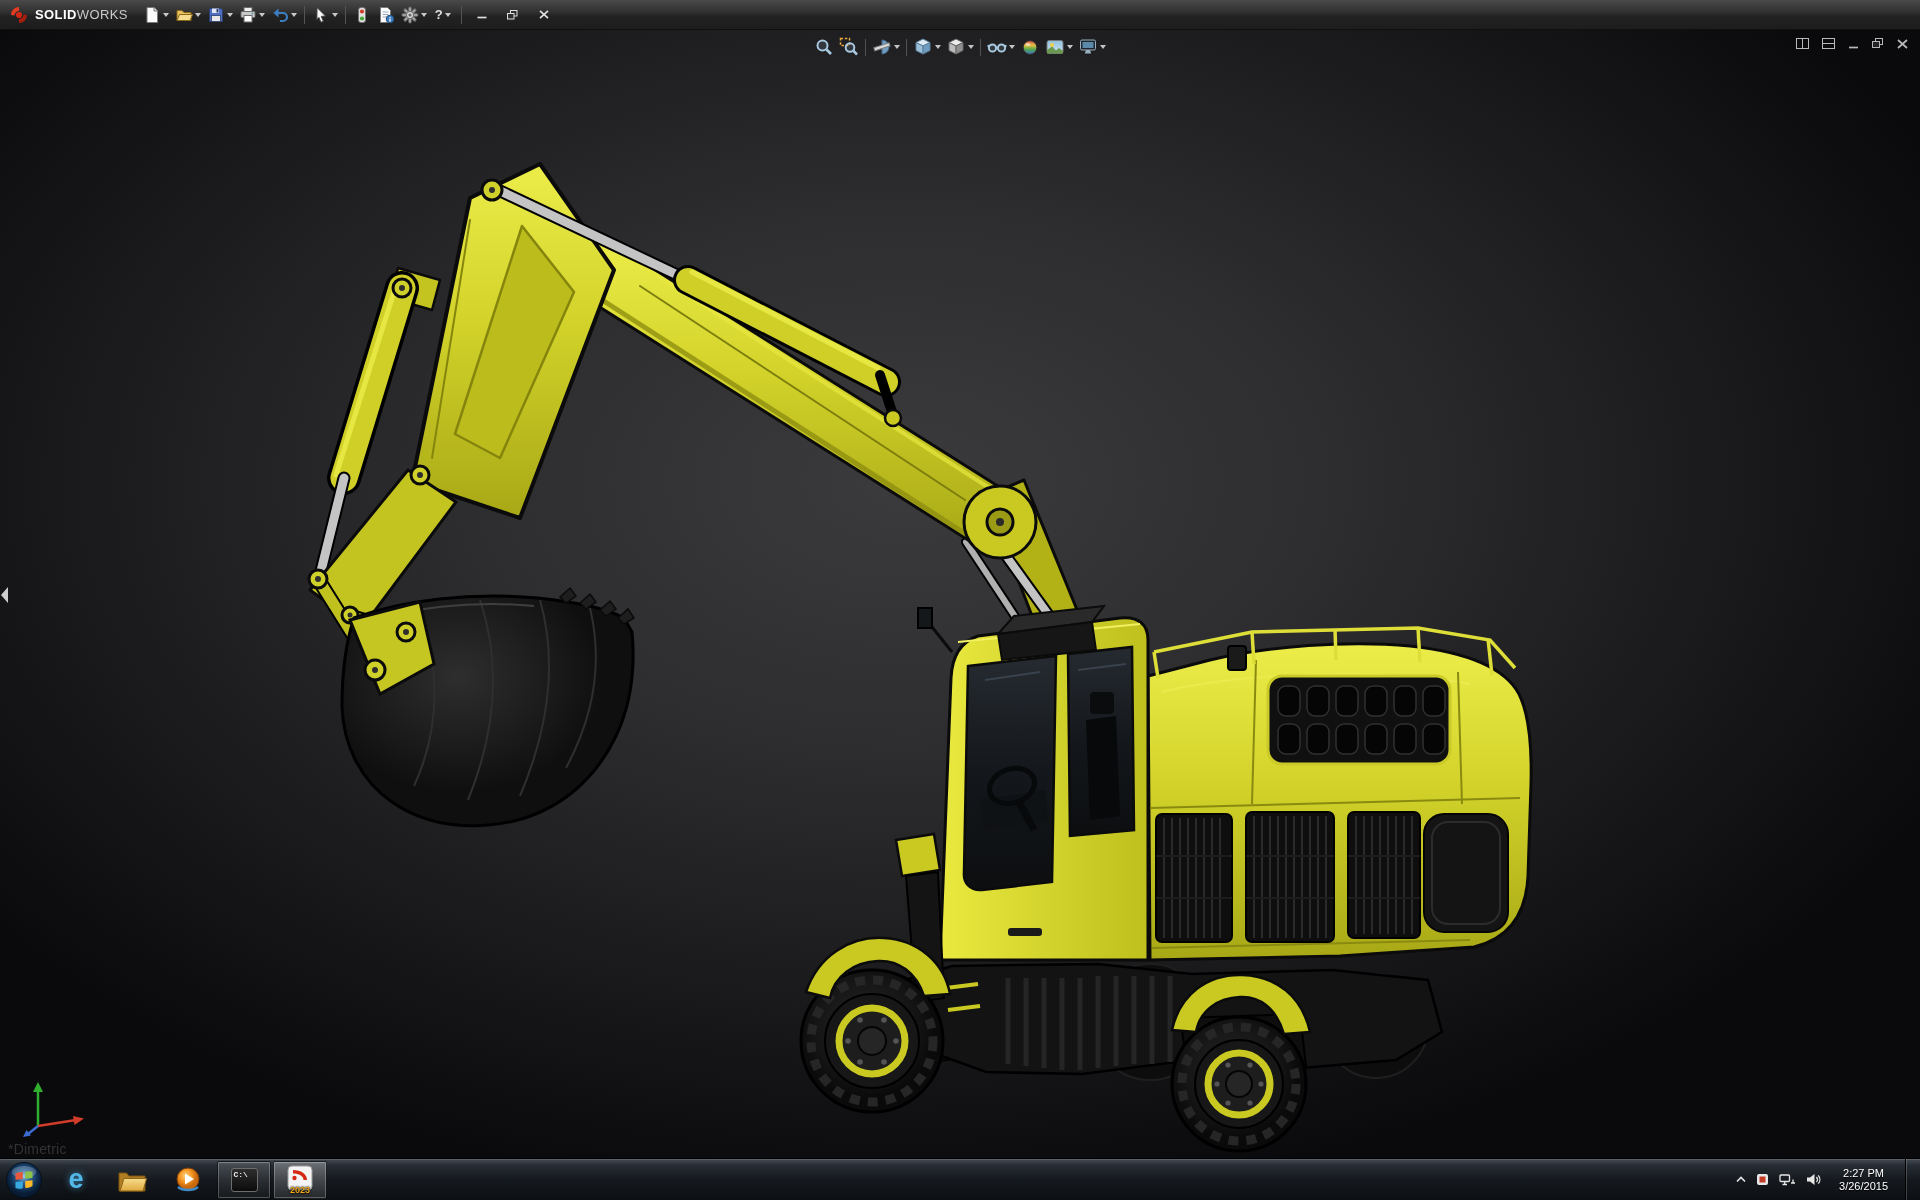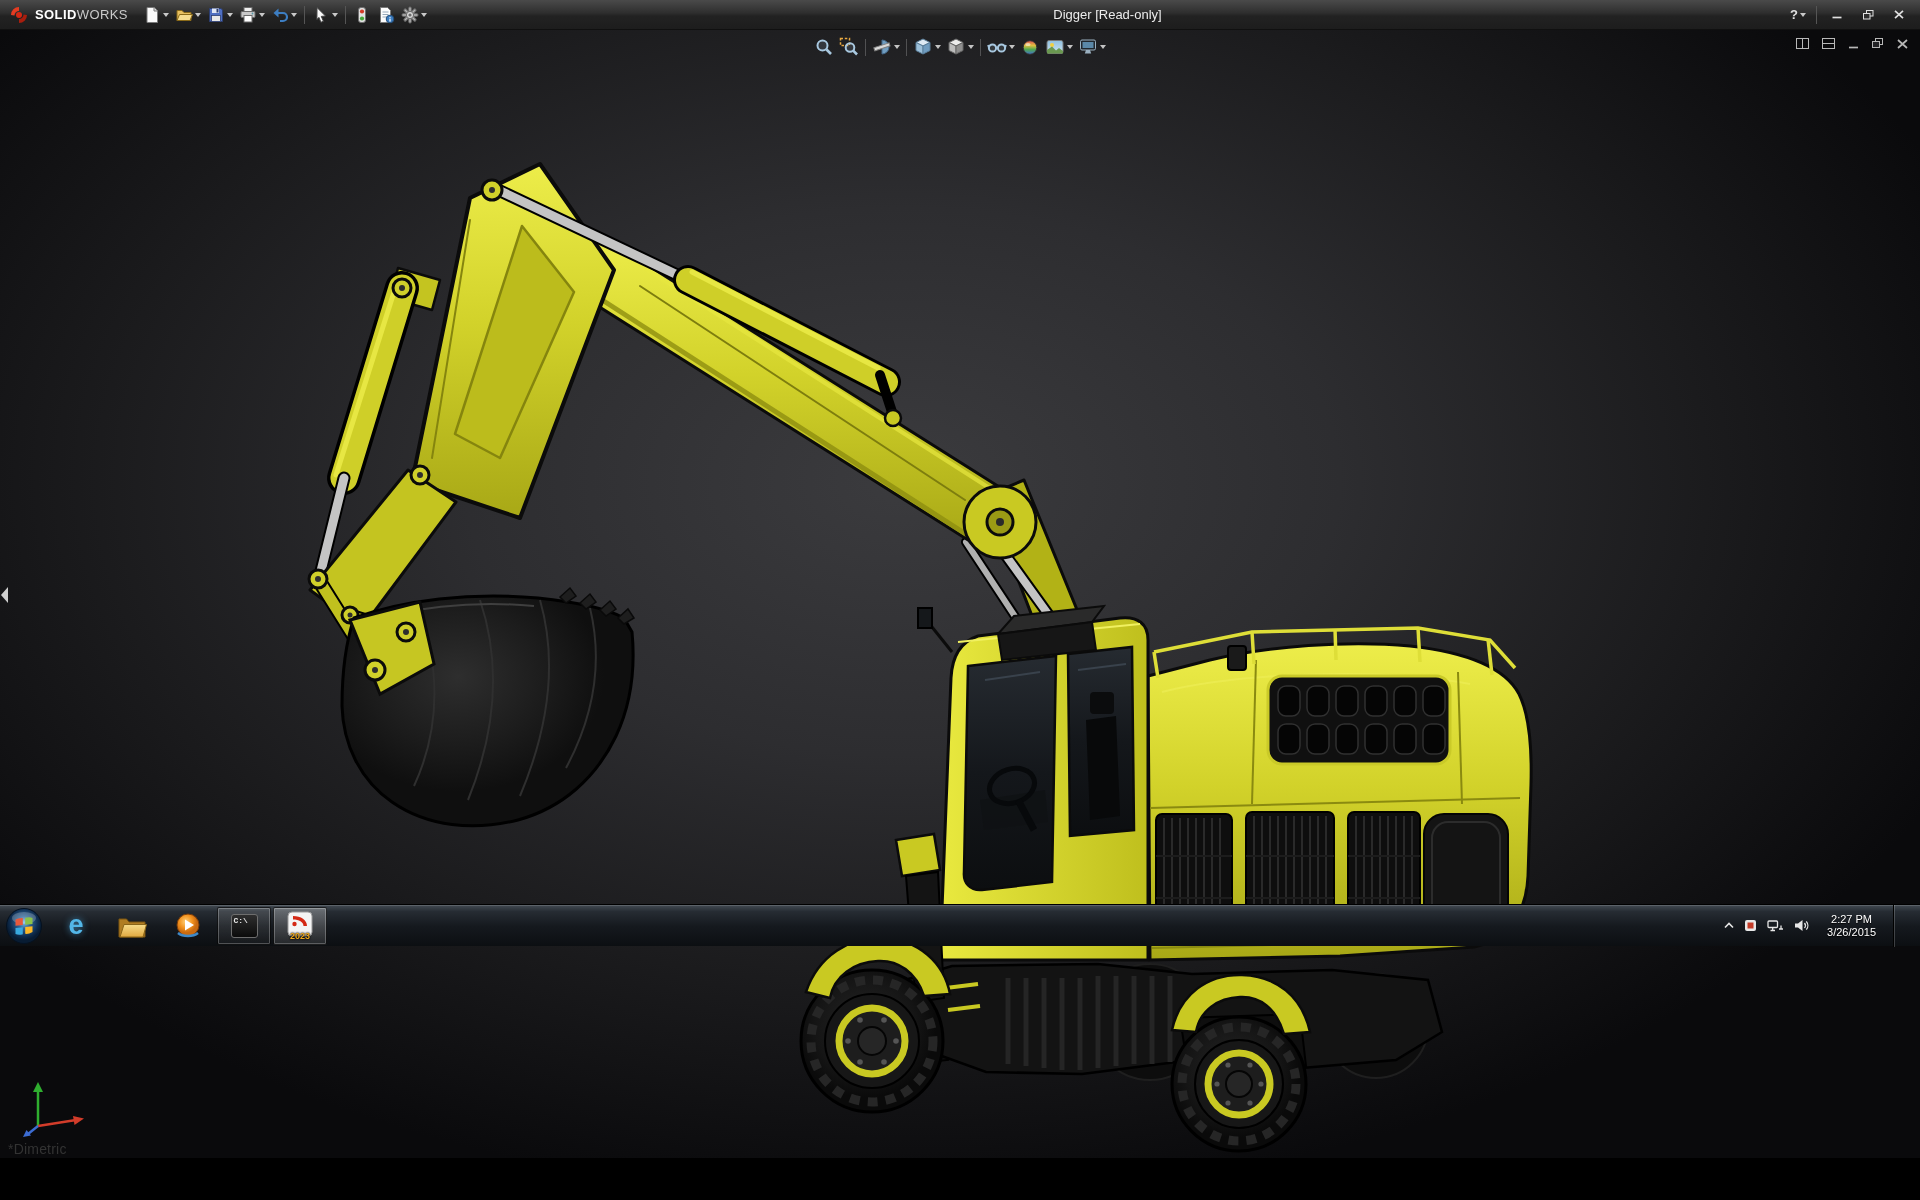--- a/index.html
+++ b/index.html
@@ -1,18 +1,18 @@
 <!DOCTYPE html>
 <html><head>
 <meta charset="utf-8">
 <style>
   *{margin:0;padding:0;box-sizing:border-box}
   html,body{width:1920px;height:1200px;overflow:hidden;background:#000;
     font-family:"Liberation Sans",sans-serif;user-select:none}
-  .window{position:relative;width:1920px;height:946px}
+  .window{position:relative;width:1920px;height:1200px}
 
   
   .titlebar{position:absolute;top:0;left:0;right:0;height:30px;
     background:linear-gradient(#4a4a4a,#2e2e2e 45%,#222 55%,#1d1d1d);
     border-bottom:1px solid #101010;display:flex;align-items:center;
     padding:0 6px;color:#e6e6e6;z-index:30}
   .logo{display:flex;align-items:center;gap:5px;margin:0 12px 0 2px}
   .logo-text{font-size:13px;letter-spacing:.4px;color:#fff;white-space:nowrap}
   .logo-text .lt-b{font-weight:bold}
   .logo-text .lt-l{font-weight:normal;color:#c9c9c9}
@@ -58,21 +58,21 @@
     border:1px solid rgba(0,0,0,.65);box-shadow:inset 0 0 0 1px rgba(255,255,255,.25)}
   .task-btn.active{background:linear-gradient(rgba(255,255,255,.30),rgba(255,255,255,.10))}
   .ie-glyph{font-size:27px;font-weight:bold;color:#53b7e8;line-height:1;
     text-shadow:0 0 7px rgba(80,180,240,.65)}
   .cmd-icon{width:27px;height:24px;background:linear-gradient(#2e2e2e,#0b0b0b);
     border:1px solid #6d6d6d;border-radius:3px;padding:2px;display:flex}
   .cmd-glyph{font-family:"Liberation Mono",monospace;font-size:8px;font-weight:bold;color:#eee;line-height:1}
   .sw-icon{position:relative;width:28px;height:30px;display:flex;justify-content:center}
   .sw-year{position:absolute;bottom:0;left:50%;transform:translateX(-50%);
     font-size:9px;font-weight:bold;color:#f0a818;text-shadow:0 0 2px #000,0 0 2px #000}
-  .tray{margin-left:auto;display:flex;align-items:center;gap:10px;height:100%;padding-right:14px}
+  .tray{margin-left:auto;display:flex;align-items:center;gap:10px;height:100%;padding-right:2px}
   .tray-btn{display:flex;align-items:center;justify-content:center}
   .clock{text-align:center;font-size:11px;color:#fff;line-height:13px;
     text-shadow:0 1px 1px #000;padding:0 7px;white-space:nowrap}
   .show-desktop{width:13px;height:42px;border-left:1px solid #000;
     box-shadow:inset 1px 0 0 rgba(255,255,255,.2)}
 </style>
 </head>
 <body>
 
 <div class="window">
@@ -159,21 +159,20 @@
               <rect x="7.8" y="1" width="2.4" height="16" rx="1" transform="rotate(45 9 9)"></rect>
               <rect x="7.8" y="1" width="2.4" height="16" rx="1" transform="rotate(-45 9 9)"></rect>
             </g>
             <circle cx="9" cy="9" r="3.6" fill="#d8d8d8" stroke="#6a6a6a"></circle>
             <circle cx="9" cy="9" r="1.6" fill="#6a6a6a"></circle>
           </svg>
         <span class="caret"></span>
       </div>
     </div>
 
-    <div class="tb-title">Digger [Read-only]</div>
 
     <div class="tb-right">
       <div class="tb-help">
         <span>?</span>
         <span class="caret"></span>
       </div>
       <div class="qa-sep"></div>
       <div class="wbtn">
         <svg width="10" height="9" viewBox="0 0 10 9">
             <line x1="0.5" y1="7.5" x2="9.5" y2="7.5" stroke="#e0e0e0" stroke-width="1.7"></line>

